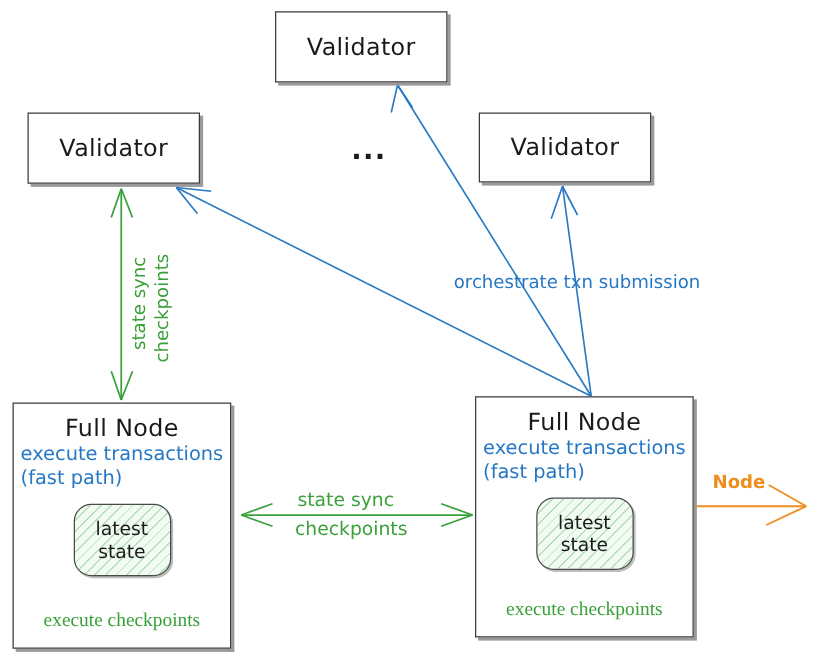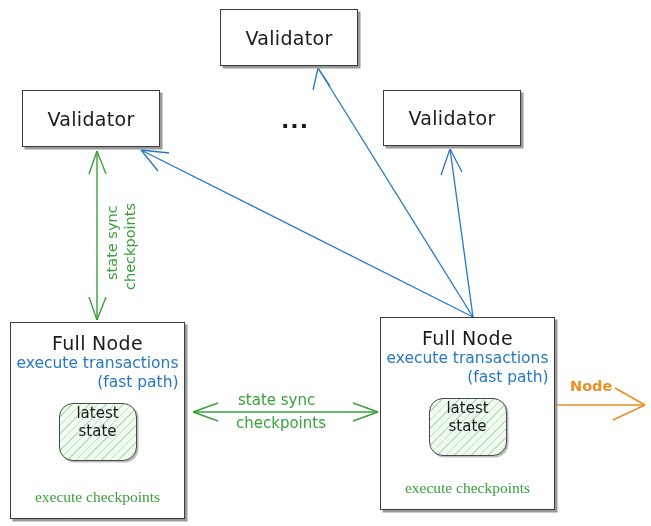--- a/index.html
+++ b/index.html
@@ -55,21 +55,21 @@
   .fn-title {
     font-size: 19px;
     color: #1a1a1a;
     letter-spacing: .3px;
     margin-bottom: 0;
   }
   .fn-blue {
     color: #2778c4;
     font-size: 15.5px;
     line-height: 19px;
-    text-align: right;
+    text-align: left;
   }
   .fn-green {
     color: #3aa13a;
     font-size: 15.5px;
     text-align: center;
   }
   .state-box {
     width: 76px;
     height: 56px;
     margin-top: 11px;
@@ -77,20 +77,21 @@
     border-radius: 14px;
     background-color: #f2fbf2;
     background-image: repeating-linear-gradient(
         -45deg,
         rgba(110, 190, 120, .45) 0 1px,
         rgba(0,0,0,0) 1px 6px);
     box-shadow: 1.5px 1.5px 0 0 #bdbdbd;
     display: flex;
     flex-direction: column;
     align-items: center;
+    justify-content: center;
     color: #1a1a1a;
     font-size: 15px;
     line-height: 18px;
   }
   .fn-bottom {
     margin-top: auto;
     margin-bottom: 12px;
     font-family: Liberation Serif, serif;
   }
 
@@ -202,20 +203,21 @@
       <div>execute transactions</div>
       <div>(fast path)</div>
     </div>
     <div class="state-box">
       <div>latest</div>
       <div>state</div>
     </div>
     <div class="fn-green fn-bottom">execute checkpoints</div>
   </div>
 
+  <div class="free-text t-blue" style="left:363px; top:218px; font-size:14.5px;">orchestrate txn submission</div>
 
   <div class="vert-label" style="left:104px; top:280px;">state sync</div>
 
   <div class="vert-label" style="left:122px; top:290px;">checkpoints</div>
 
   <div class="free-text t-green" style="left:238px; top:391px; font-size:15px;">state sync</div>
 
   <div class="free-text t-green" style="left:236px; top:414px; font-size:15px;">checkpoints</div>
 
   <div class="free-text t-orange" style="left:570px; top:378px; font-size:14.5px; font-weight:bold;">Node</div>

